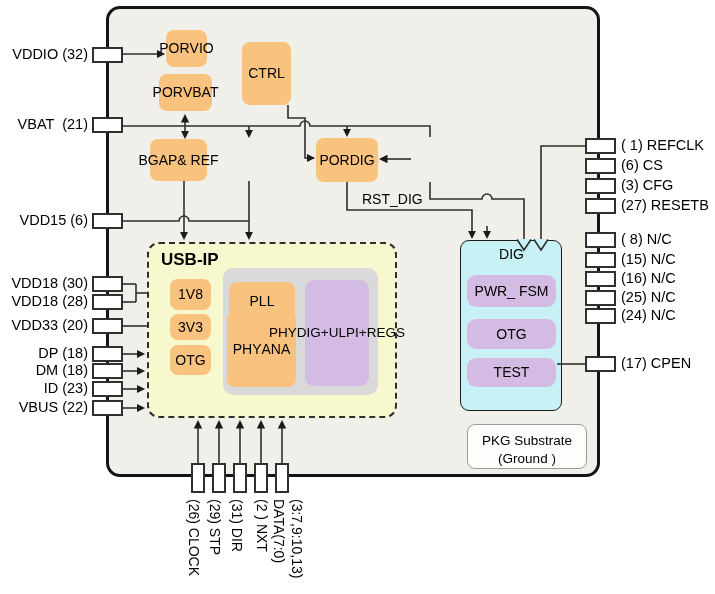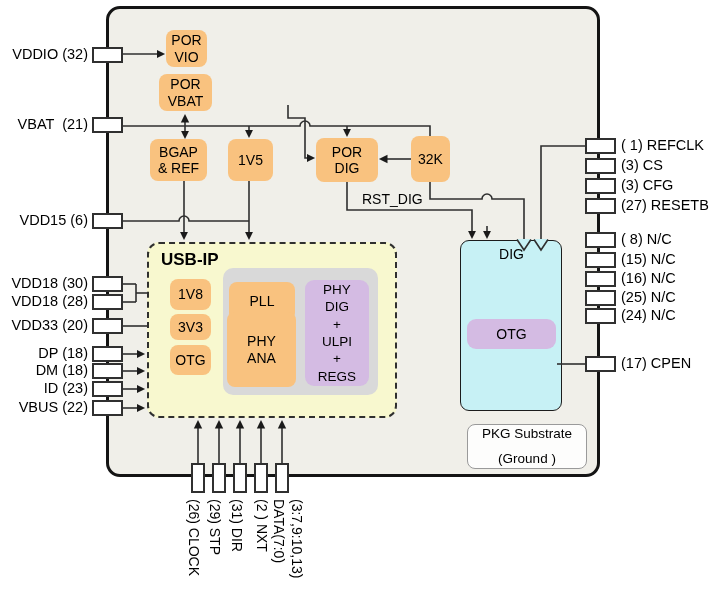--- a/index.html
+++ b/index.html
@@ -1,38 +1,38 @@
 <!DOCTYPE html>
 <html><head>
 <meta charset="utf-8">
 <style>
   html,body{margin:0;padding:0;background:#fff;}
   .stage{position:relative;width:715px;height:594px;background:#ffffff;
          font-family:"Liberation Sans",sans-serif;color:#000;overflow:hidden;}
   .chip{position:absolute;left:106px;top:6px;width:488px;height:465px;
         background:#f0efe9;border:3px solid #141414;border-radius:14px;}
   svg.layer{position:absolute;left:0;top:0;pointer-events:none;}
-  .blk{position:absolute;display:flex;flex-direction:column;align-items:center;
+  .blk{position:absolute;display:flex;align-items:center;
        justify-content:center;border-radius:8px;font-size:14px;line-height:1.16;
        text-align:left;}
   .blk span{white-space:pre;}
   .orange{background:#f9c27f;}
   .purple{background:#d4bbe3;border-radius:9px;}
   .usbip{position:absolute;left:147px;top:242px;width:246px;height:172px;
          background:#f8f8cf;border:2px dashed #2f2f2f;border-radius:12px;}
   .graybox{position:absolute;left:223px;top:268px;width:155px;height:127px;
            background:#d9d9d9;border-radius:10px;}
   .digbox{position:absolute;left:460px;top:240px;width:100px;height:169px;
           background:#c7f1f5;border:1.6px solid #1c1c1c;border-radius:9px;}
   .digtitle{position:absolute;left:460px;top:246px;width:103px;text-align:center;
             font-size:14px;}
   .usbtitle{position:absolute;left:161px;top:250px;font-size:17px;font-weight:bold;}
   .pkgbox{position:absolute;left:467px;top:424px;width:118px;height:43px;
           background:#fdfdfc;border:1.6px solid #9a9a9a;border-radius:8px;
-          display:flex;flex-direction:column;align-items:center;justify-content:space-between;
+          display:flex;flex-direction:column;align-items:center;justify-content:flex-end;
           font-size:13.5px;line-height:1.35;}
   .pkgbox span{white-space:pre;}
   .pin-h{position:absolute;width:27px;height:12px;border:2px solid #303030;background:#fff;}
   .pin-v{position:absolute;width:10px;height:26px;border:2px solid #303030;background:#fff;}
   .plabel{position:absolute;font-size:14.5px;white-space:pre;line-height:17px;}
   .plabel.l{left:0;width:88px;text-align:right;}
   .plabel.r{left:621px;}
   .rot{position:absolute;transform-origin:0 0;transform:rotate(90deg);
        font-size:14px;white-space:pre;}
   .netlabel{position:absolute;left:362px;top:191px;font-size:14px;}
@@ -89,33 +89,30 @@
   <div class="digbox"></div>
 
   <div class="blk orange" style="left:166px;top:30px;width:41px;height:37px">
     <span>POR</span>
     <span>VIO</span>
   </div>
   <div class="blk orange" style="left:159px;top:74px;width:53px;height:37px">
     <span>POR</span>
     <span>VBAT</span>
   </div>
+  <div class="blk orange" style="left:242px;top:42px;width:49px;height:63px">
+    <span>CTRL</span>
+  </div>
   <div class="blk orange" style="left:150px;top:139px;width:57px;height:42px">
     <span>BGAP</span>
     <span>&amp; REF</span>
   </div>
-  <div class="blk orange" style="left:228px;top:139px;width:45px;height:42px">
-    <span>1V5</span>
-  </div>
   <div class="blk orange" style="left:316px;top:138px;width:62px;height:44px">
     <span>POR</span>
     <span>DIG</span>
-  </div>
-  <div class="blk orange" style="left:411px;top:136px;width:39px;height:46px">
-    <span>32K</span>
   </div>
 
   <div class="blk orange" style="left:170px;top:279px;width:41px;height:31px">
     <span>1V8</span>
   </div>
   <div class="blk orange" style="left:170px;top:314px;width:41px;height:26px">
     <span>3V3</span>
   </div>
   <div class="blk orange" style="left:170px;top:345px;width:41px;height:30px">
     <span>OTG</span>
@@ -129,22 +126,28 @@
   </div>
   <div class="blk purple phydig" style="left:305px;top:280px;width:64px;height:106px">
     <span>PHY</span>
     <span>DIG</span>
     <span>+</span>
     <span>ULPI</span>
     <span>+</span>
     <span>REGS</span>
   </div>
 
+  <div class="blk purple" style="left:467px;top:275px;width:89px;height:32px">
+    <span>PWR_ FSM</span>
+  </div>
   <div class="blk purple" style="left:467px;top:319px;width:89px;height:30px">
     <span>OTG</span>
+  </div>
+  <div class="blk purple" style="left:467px;top:358px;width:89px;height:29px">
+    <span>TEST</span>
   </div>
 
   <div class="pkgbox">
     <span>PKG Substrate</span>
     <span>(Ground )</span>
   </div>
 
   <div class="usbtitle">USB-IP</div>
   <div class="digtitle">DIG</div>
   <div class="netlabel">RST_DIG</div>
@@ -184,21 +187,21 @@
   <div class="pin-h" style="left:585px;top:178px"></div>
   <div class="pin-h" style="left:585px;top:198px"></div>
   <div class="pin-h" style="left:585px;top:232px"></div>
   <div class="pin-h" style="left:585px;top:252px"></div>
   <div class="pin-h" style="left:585px;top:271px"></div>
   <div class="pin-h" style="left:585px;top:290px"></div>
   <div class="pin-h" style="left:585px;top:308px"></div>
   <div class="pin-h" style="left:585px;top:356px"></div>
 
   <div class="plabel r" style="top:137px">( 1) REFCLK</div>
-  <div class="plabel r" style="top:157px">(3) CS</div>
+  <div class="plabel r" style="top:157px">(6) CS</div>
   <div class="plabel r" style="top:177px">(3) CFG</div>
   <div class="plabel r" style="top:197px">(27) RESETB</div>
   <div class="plabel r" style="top:231px">( 8) N/C</div>
   <div class="plabel r" style="top:251px">(15) N/C</div>
   <div class="plabel r" style="top:270px">(16) N/C</div>
   <div class="plabel r" style="top:289px">(25) N/C</div>
   <div class="plabel r" style="top:307px">(24) N/C</div>
   <div class="plabel r" style="top:355px">(17) CPEN</div>
 
   <div class="pin-v" style="left:191px;top:463px"></div>

